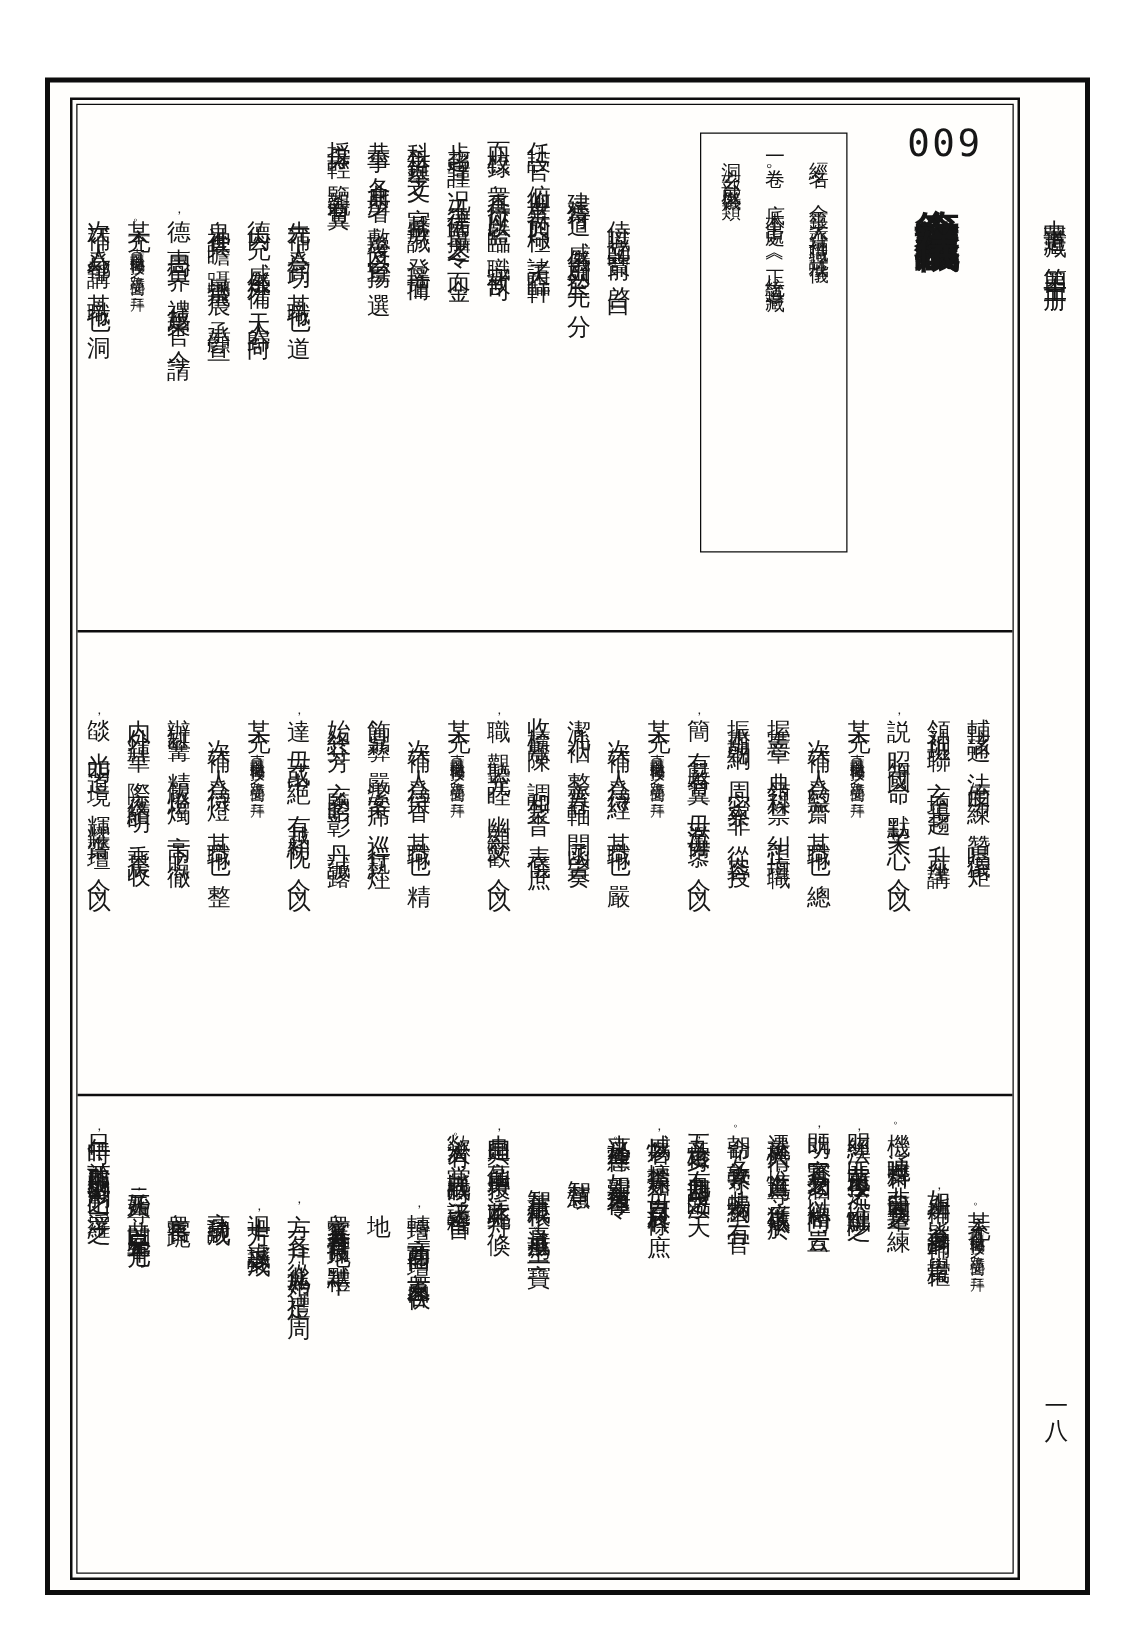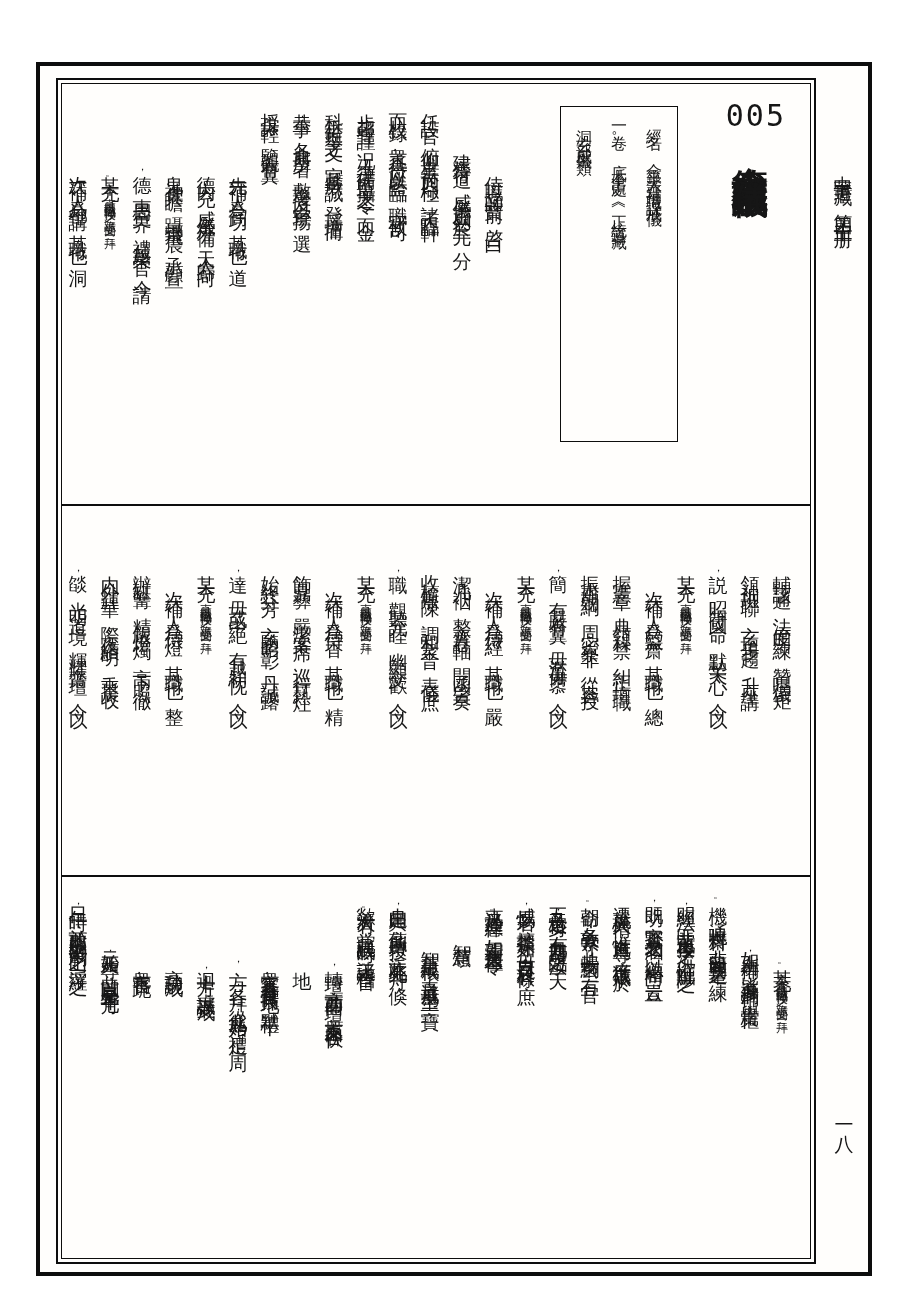--- a/index.html
+++ b/index.html
@@ -77,21 +77,21 @@
 <div class="frame">
 
   <div class="collection">中華道藏　第四十三册</div>
 
   <div class="folio">一八</div>
 
   <div class="content-outer">
     <div class="content-inner">
 
       <section class="register reg-top">
-        <div class="serial">005</div>
+        <div class="serial">009</div>
         <div class="main-title">金籙大齋補職説戒儀</div>
         <div class="colophon">
           <div class="cline">經名：金籙大齋補職説戒儀。</div>
           <div class="cline">一卷。底本出處：《正統道藏》</div>
           <div class="cline">洞玄部威儀類。</div>
         </div>
         <div class="cols cols-0" id="reg-cols-0">
             <div class="col" style="text-indent: 63px;">侍職立師寶前<span class="pu">，</span>啓白</div>
             <div class="col" style="text-indent: 40px;">建齋行道<span class="pu">，</span>威儀肅列於三元<span class="pu">；</span>分</div>
             <div class="col">任設官<span class="pu">，</span>俯仰聿符於四極<span class="pu">。</span>諸天臨軒</div>

